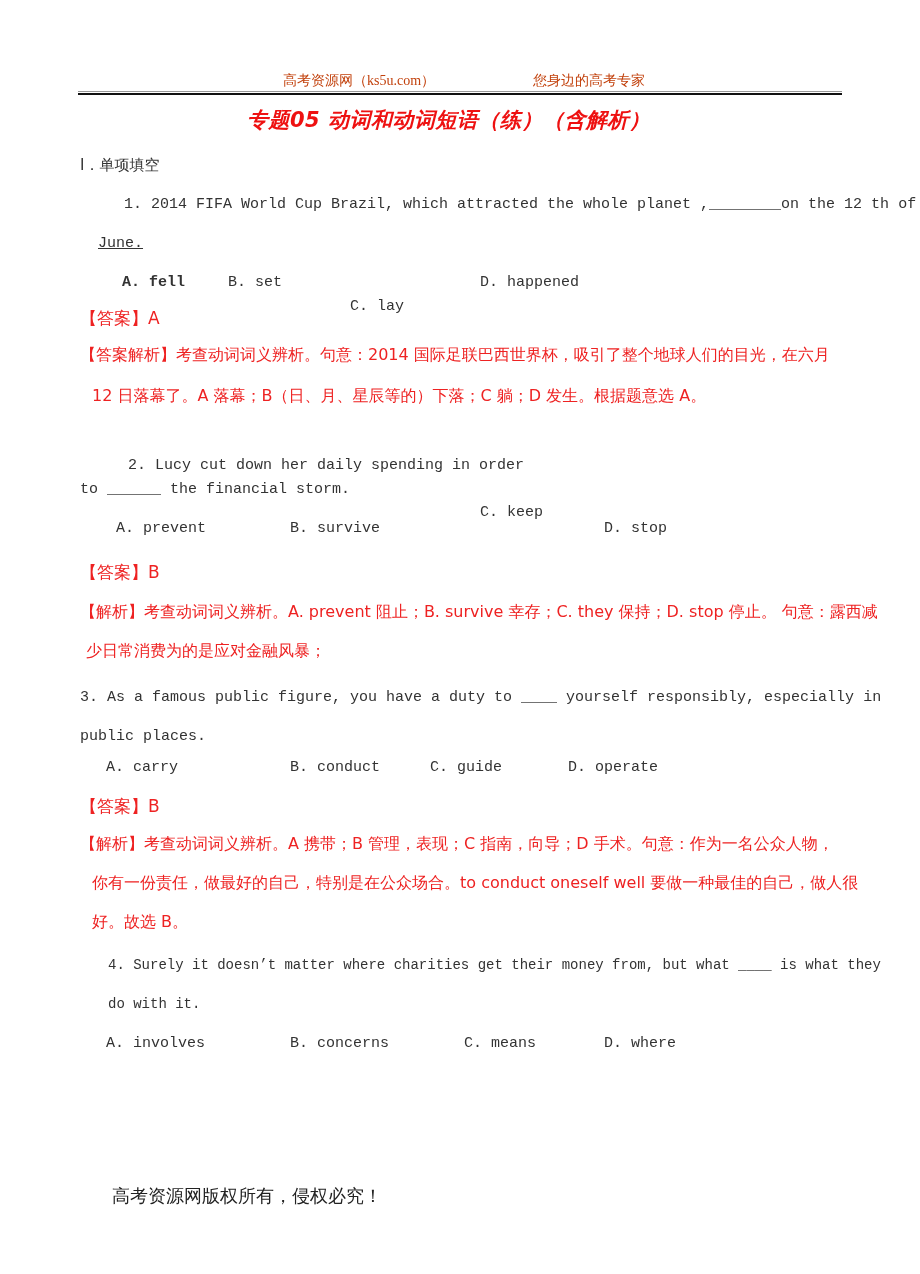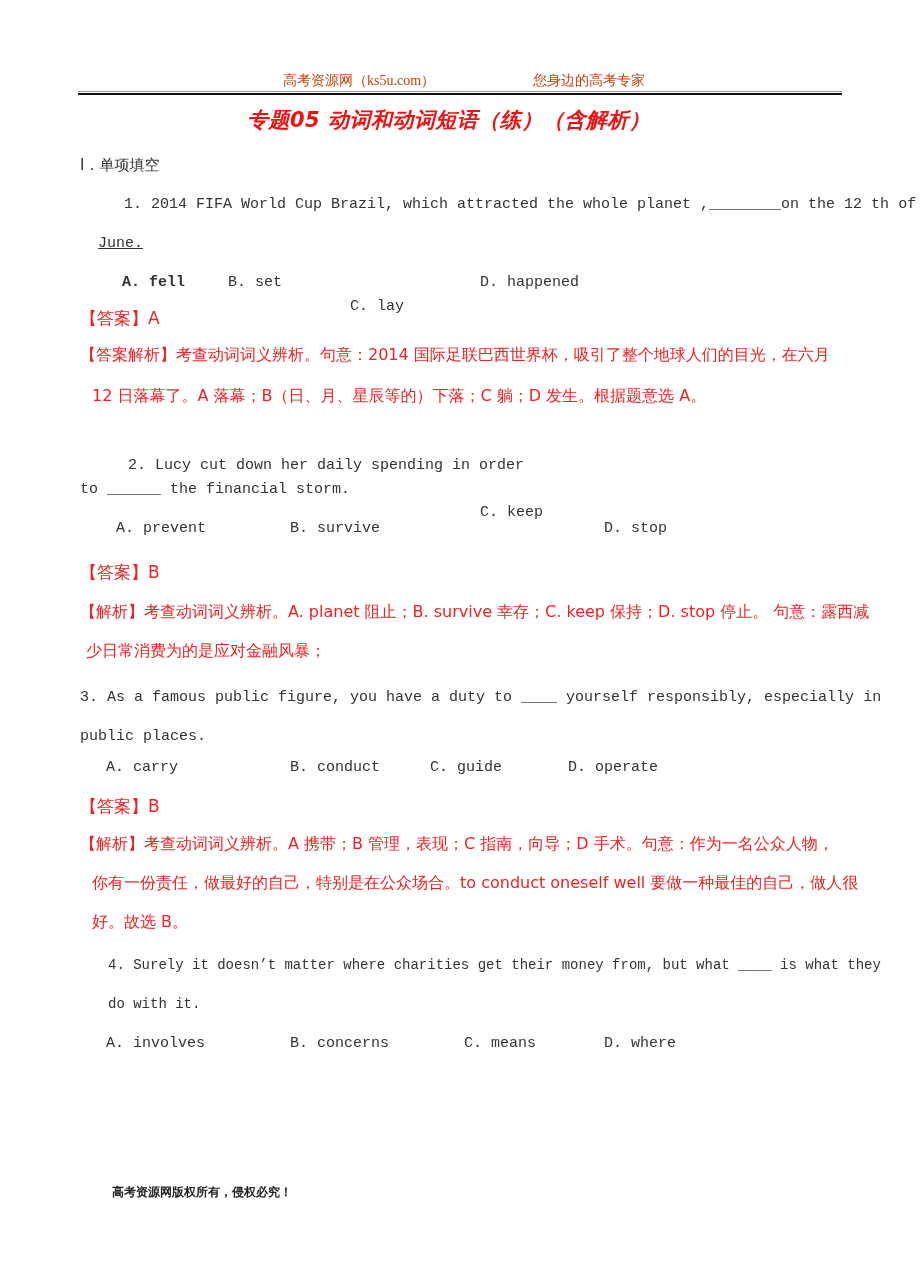--- a/index.html
+++ b/index.html
@@ -5,21 +5,21 @@
   html, body { margin:0; padding:0; background:#ffffff; }
   body { width:920px; height:1274px; position:relative; overflow:hidden; font-family:"DejaVu Serif", serif; color:#222; }
   .abs { position:absolute; white-space:nowrap; }
   .header-text { font-size:14px; color:#c2410c; font-family:"Liberation Serif", serif; }
   .rule { position:absolute; left:78px; width:764px; height:2px; background:#111; top:93px; }
   .rule2 { position:absolute; left:78px; width:764px; height:1px; background:#999; top:91px; }
   .title { font-size:21px; color:#ee1111; font-weight:bold; font-family:"DejaVu Sans", sans-serif; letter-spacing:0.5px;font-style:italic; }
   .q { font-size:15px; font-family:"Liberation Mono", monospace; color:#333; }
   .red { color:#ee2222; font-family:"DejaVu Sans", sans-serif; font-size:16px; }
   .red-ans { font-size:17px; }
-  .footer { font-size:12px; font-family:"Liberation Serif", serif; color:#222;font-weight:bold; }
+  .footer { font-size:18px; font-family:"Liberation Serif", serif; color:#222; }
 </style>
 </head>
 <body>
 
 <div class="abs header-text" style="left:283px; top:72px;">高考资源网（ks5u.com）</div>
 <div class="abs header-text" style="left:533px; top:72px;">您身边的高考专家</div>
 <div class="rule2"></div>
 <div class="rule"></div>
 
 <div class="abs title" style="left:247px; top:106px;">专题05 动词和动词短语（练）（含解析）</div>
@@ -39,21 +39,21 @@
 </div>
 
 <div>
   <div class="abs q" style="left:80px; top:457px;margin-left:48px;">2. Lucy cut down her daily spending in order</div>
   <div class="abs q" style="left:80px; top:481px;">to ______ the financial storm.</div>
   <div class="abs q" style="left:116px; top:520px;">A. prevent</div>
   <div class="abs q" style="left:290px; top:520px;">B. survive</div>
   <div class="abs q" style="left:464px; top:504px;margin-left:16px;">C. keep</div>
   <div class="abs q" style="left:604px; top:520px;">D. stop</div>
   <div class="abs red red-ans" style="left:80px; top:561px;">【答案】B</div>
-  <div class="abs red" style="left:80px; top:602px;">【解析】考查动词词义辨析。A. planet 阻止；B. survive 幸存；C. keep 保持；D. stop 停止。 句意：露西减</div>
+  <div class="abs red" style="left:80px; top:602px;">【解析】考查动词词义辨析。A. prevent 阻止；B. survive 幸存；C. they 保持；D. stop 停止。 句意：露西减</div>
   <div class="abs red" style="left:86px; top:641px;">少日常消费为的是应对金融风暴；</div>
 </div>
 
 <div>
   <div class="abs q" style="left:80px; top:689px;">3. As a famous public figure, you have a duty to ____ yourself responsibly, especially in</div>
   <div class="abs q" style="left:80px; top:728px;">public places.</div>
   <div class="abs q" style="left:106px; top:759px;">A. carry</div>
   <div class="abs q" style="left:290px; top:759px;">B. conduct</div>
   <div class="abs q" style="left:430px; top:759px;">C. guide</div>
   <div class="abs q" style="left:568px; top:759px;">D. operate</div>

